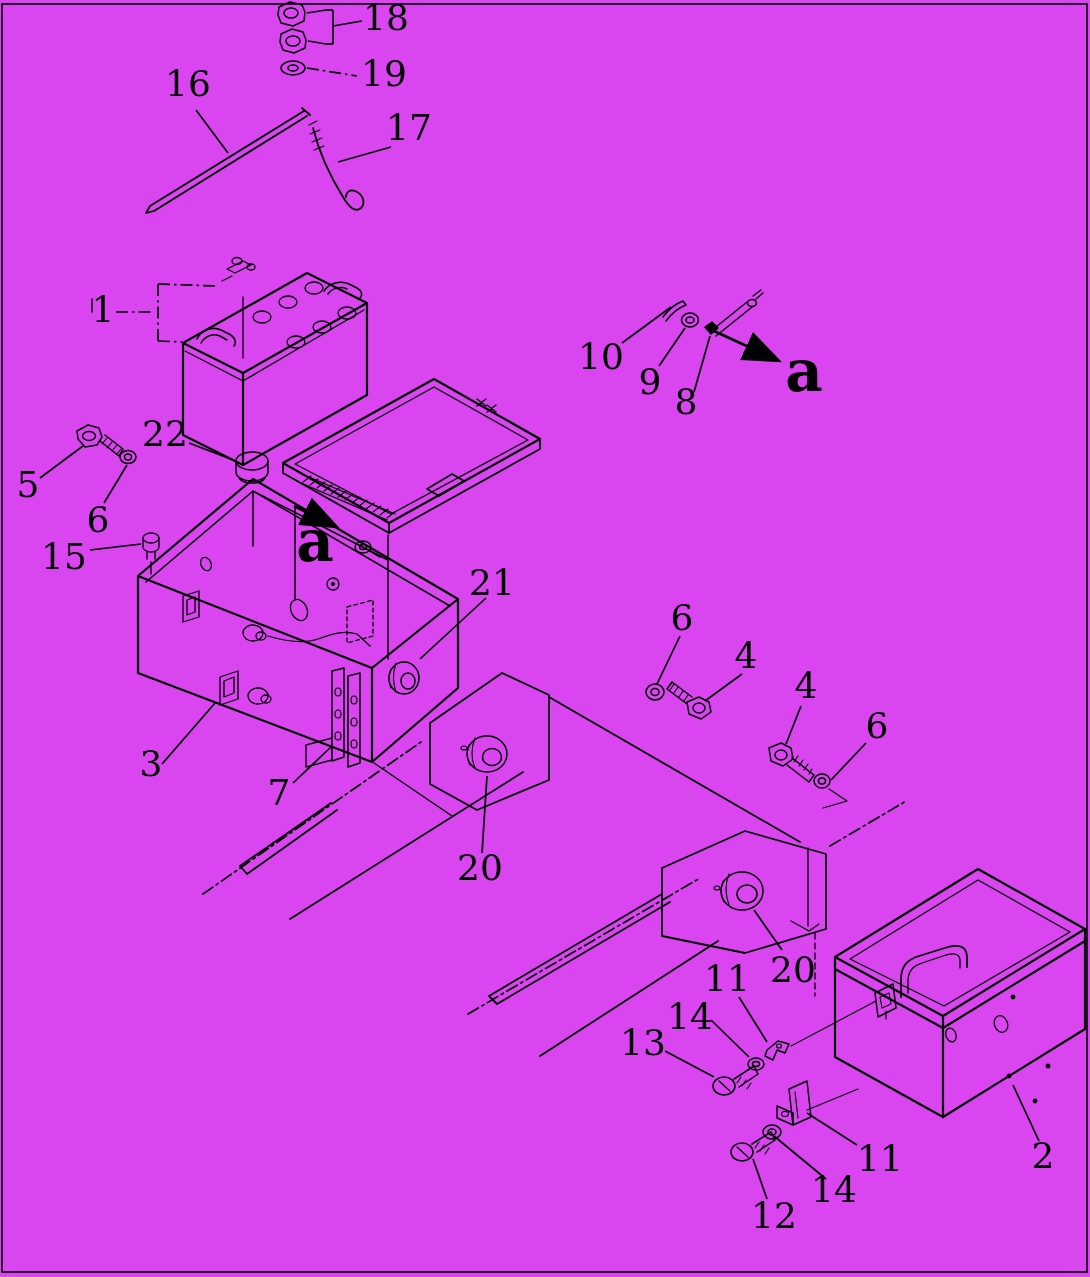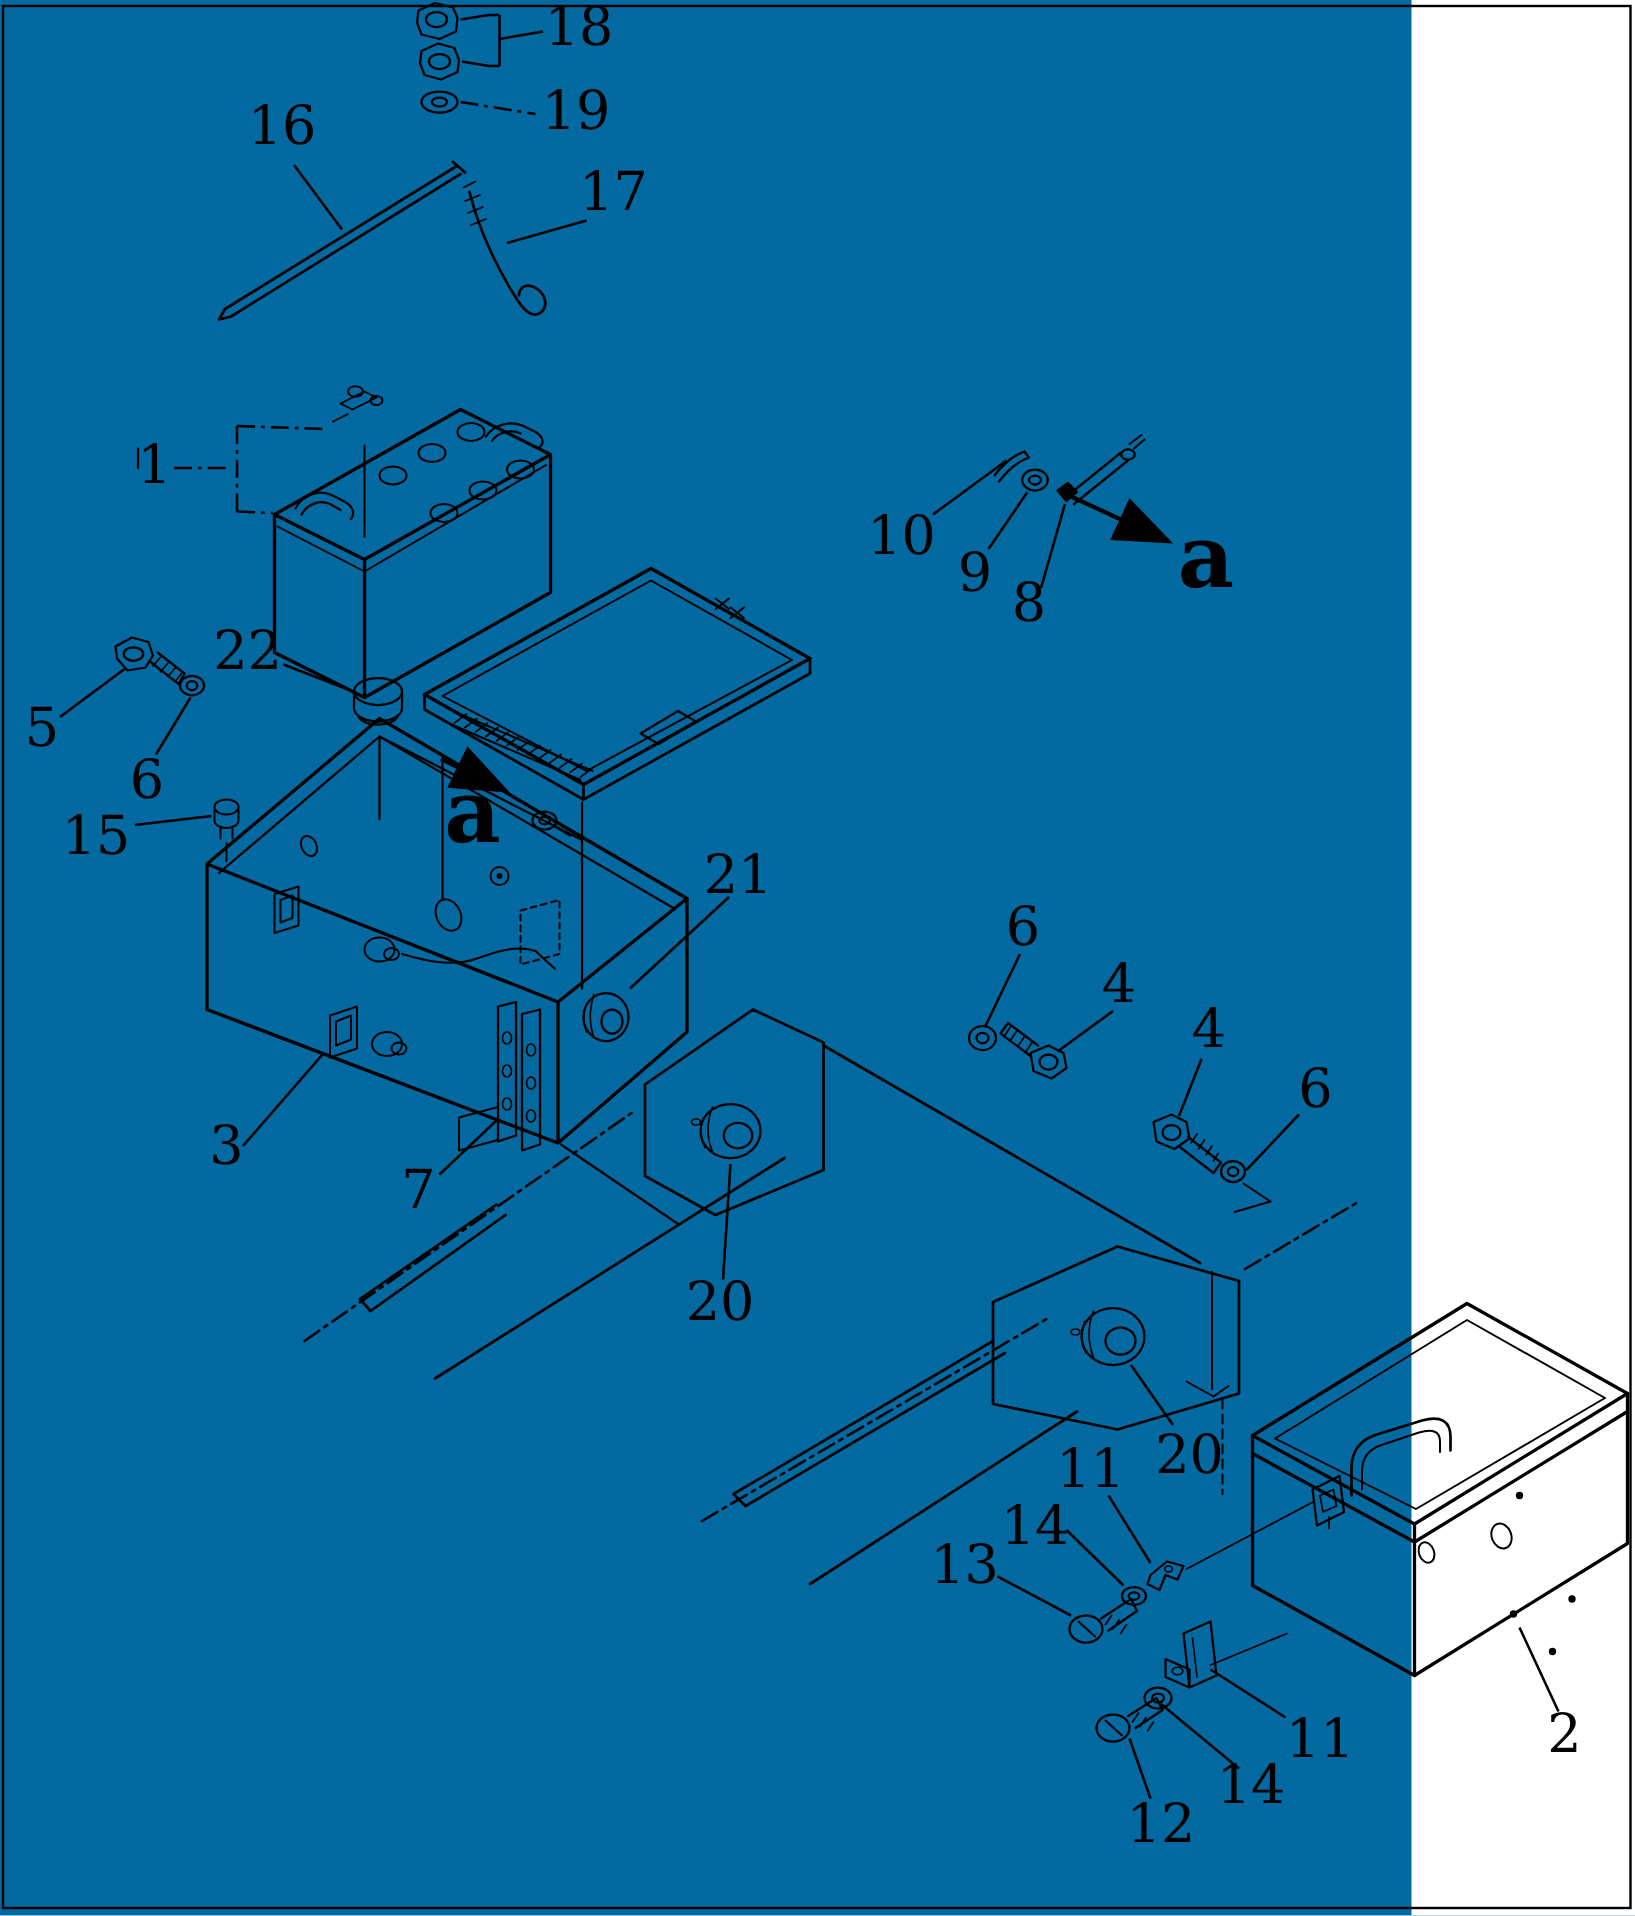--- a/index.html
+++ b/index.html
@@ -1,16 +1,16 @@
 <!DOCTYPE html>
 <html><head>
 <meta charset="utf-8">
 <style>
   html,body{margin:0;padding:0;background:#ffffff;}
-  .page{width:941px;height:1277px;position:relative;background:#0369a1;}
+  .page{width:1090px;height:1277px;position:relative;background:#d946ef;}
   svg{display:block;}
   .art{fill:none;stroke:#000;stroke-linecap:round;stroke-linejoin:round;}
   .w22{stroke-width:2.2} .w18{stroke-width:1.8} .w15{stroke-width:1.5}
   .w13{stroke-width:1.3} .w11{stroke-width:1.1}
   .dashrect{stroke-dasharray:4 3;}
   .hidden-dash{stroke-dasharray:6 4;}
   .part-label{font-family:"DejaVu Serif",serif;font-size:36px;fill:#000;}
   .view-label{font-family:"DejaVu Serif",serif;font-size:58px;font-weight:bold;fill:#000;}
   .ldr{stroke:#000;stroke-width:1.7;fill:none;}
   .ldr.dashdot{stroke-dasharray:12 4 2.5 4;}

